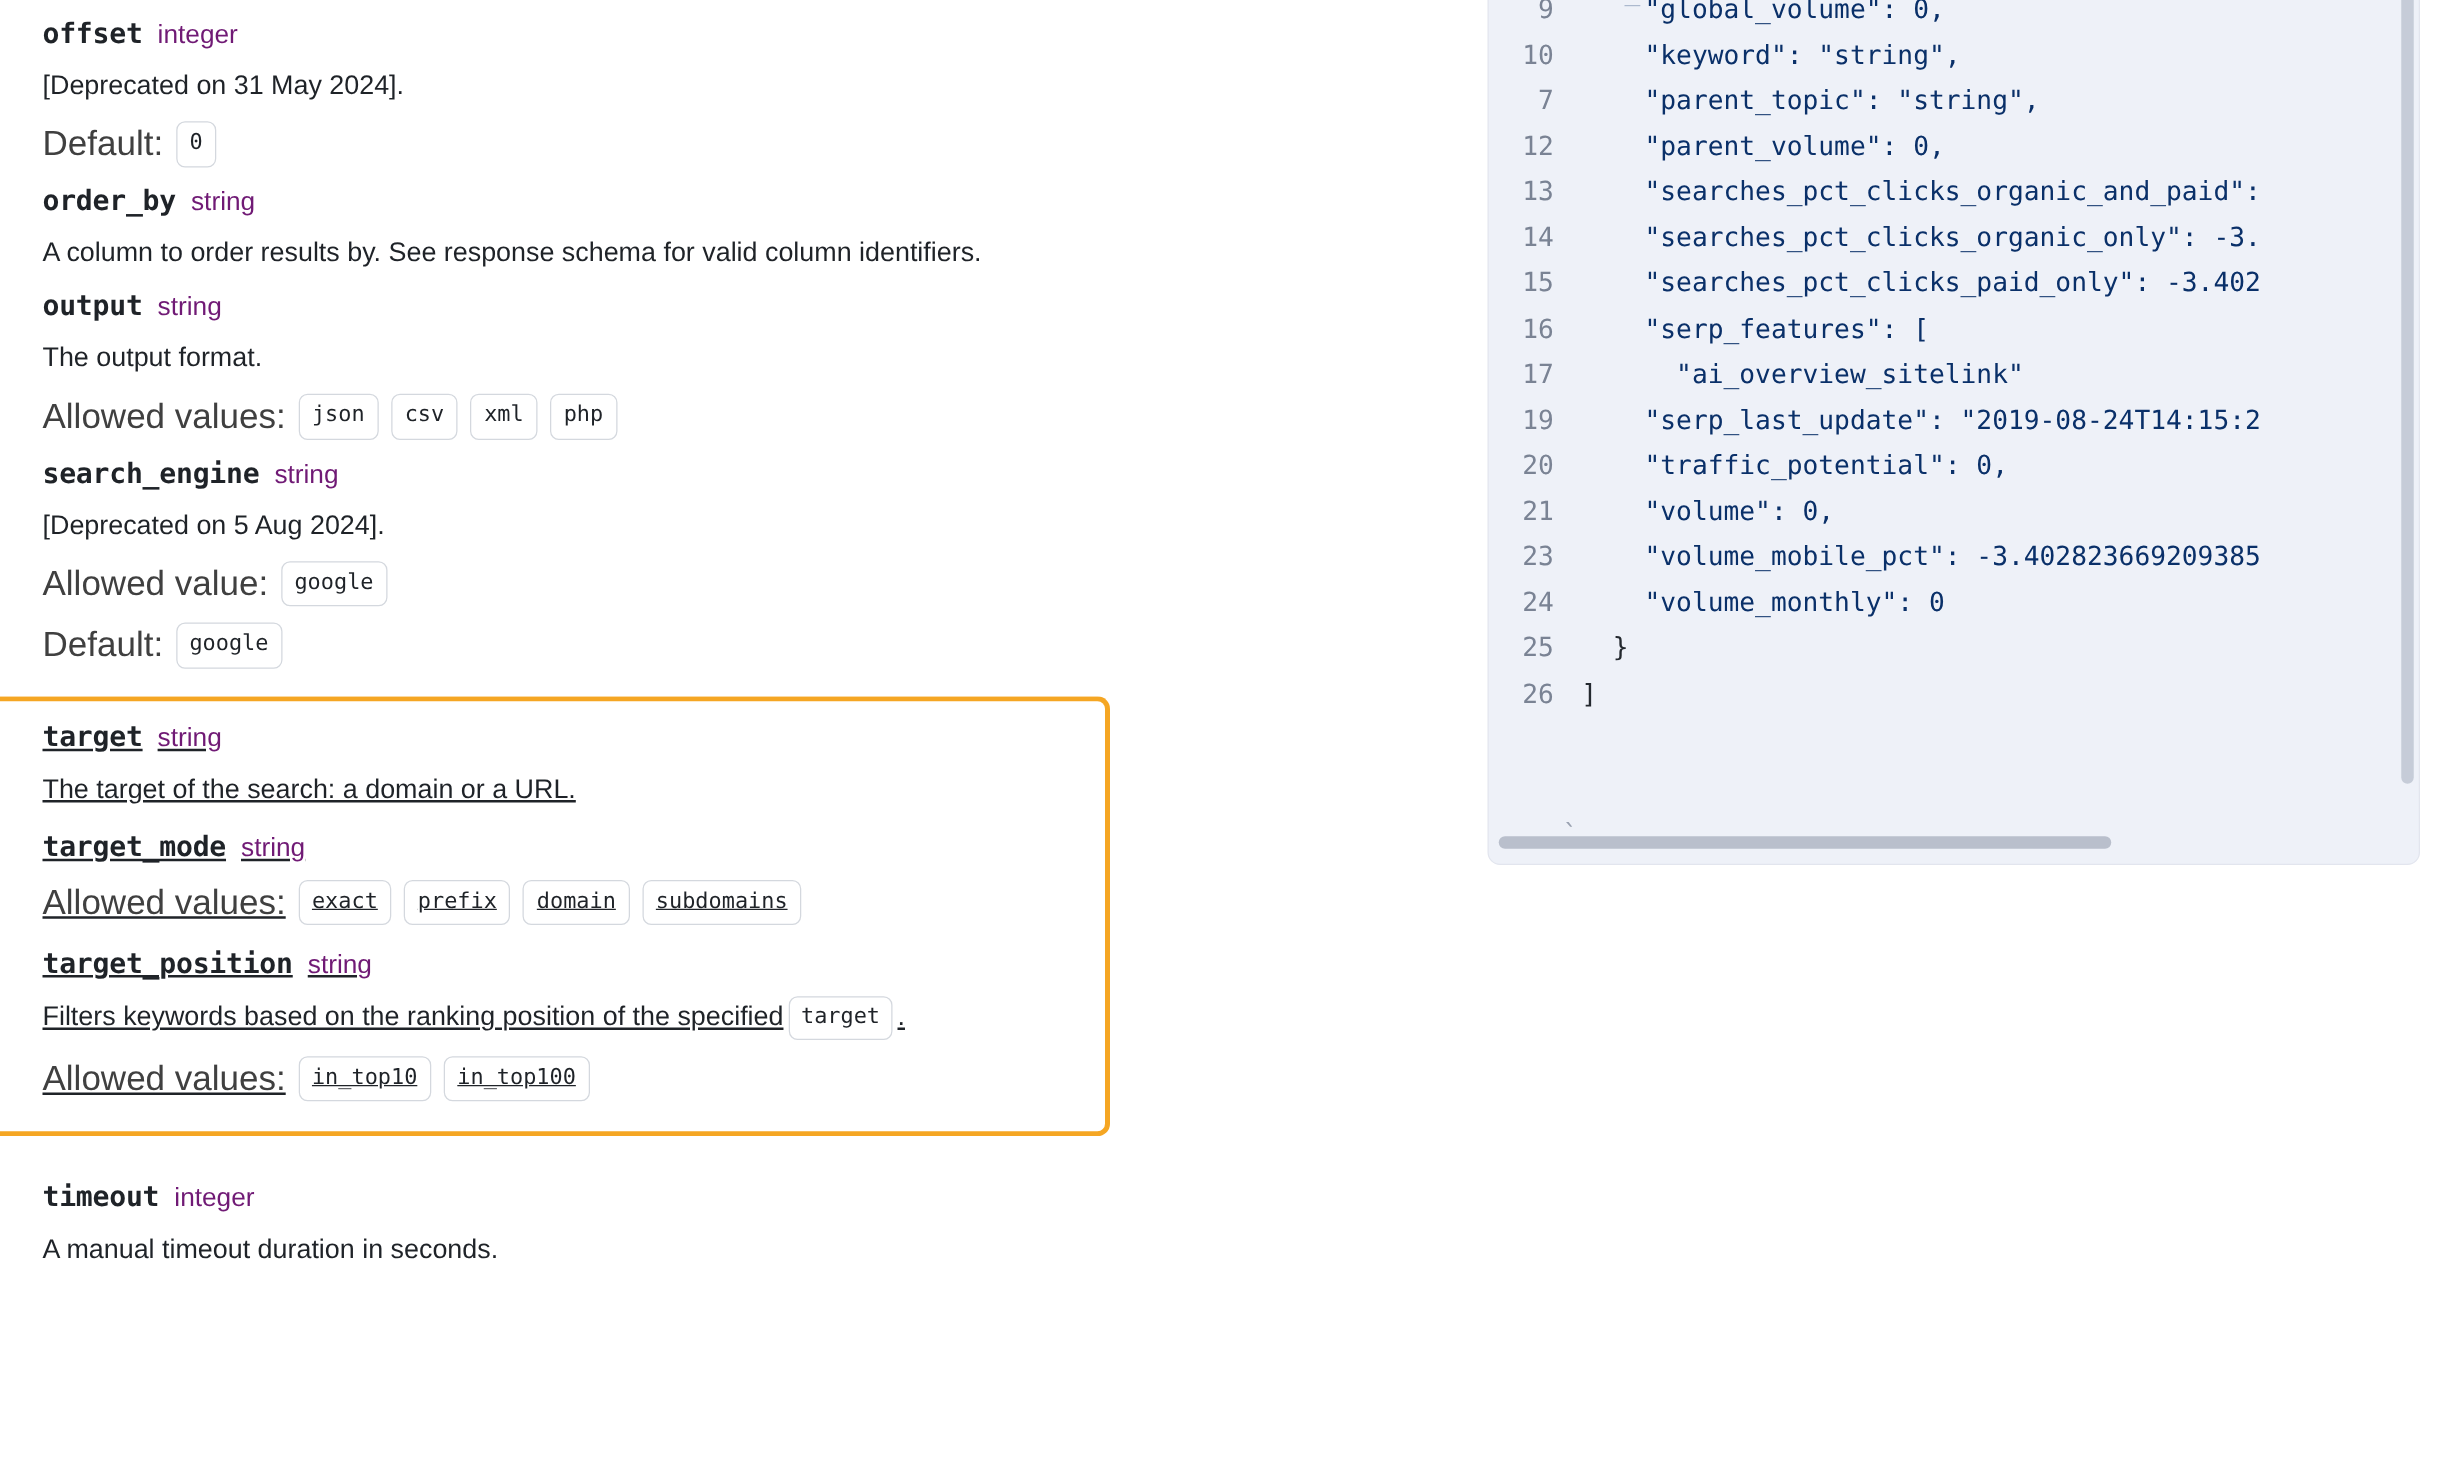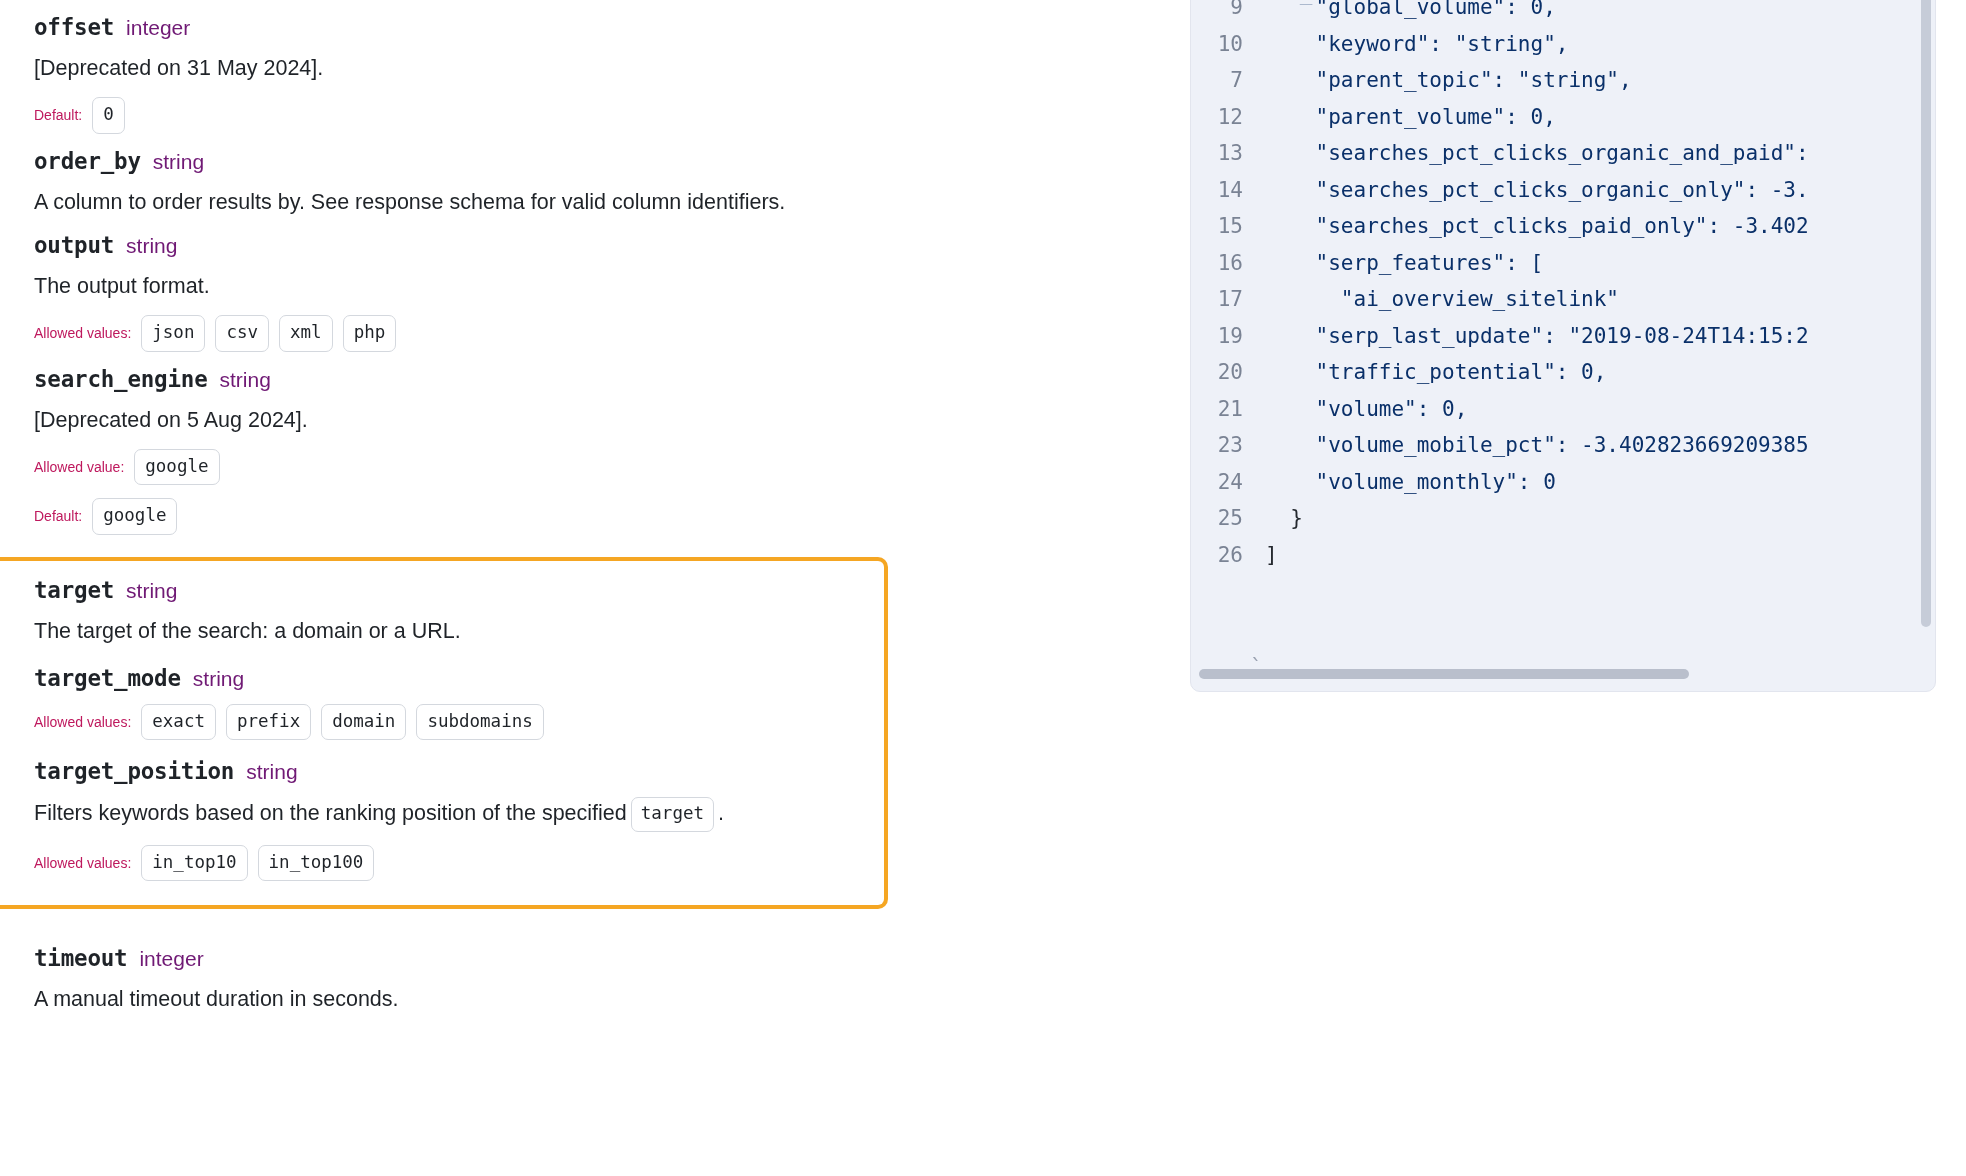--- a/index.html
+++ b/index.html
@@ -62,22 +62,22 @@
 
   .meta-row {
     display: flex;
     align-items: center;
     gap: 10px;
     margin-top: 13px;
     flex-wrap: wrap;
   }
 
   .meta-label {
-    font-size: 14px;
-    color: #be185d;
+    font-size: 28px;
+    color: #404040;
   }
 
   .chip {
     display: inline-block;
     font-family: "DejaVu Sans Mono", monospace;
     font-size: 17.5px;
     line-height: 1;
     padding: 8px 10px 9px 10px;
     border: 1px solid #d4d8de;
     border-radius: 7px;
@@ -104,20 +104,21 @@
   .highlight-box {
     border: 4px solid #f5a623;
     border-left: none;
     border-radius: 0 10px 10px 0;
     margin: 22px 0 0 0;
     padding: 10px 0 24px 0;
     width: 888px;
     box-sizing: border-box;
     position: relative;
     left: 0;
+    text-decoration: underline;
   }
   .highlight-box .param-block { padding-left: 34px; }
   .highlight-box .param-head { padding-top: 18px; }
   .highlight-box .param-block:first-child .param-head { padding-top: 6px; }
 
   .after-box { margin-top: 22px; }
 
   
   .code-panel {
     position: absolute;

